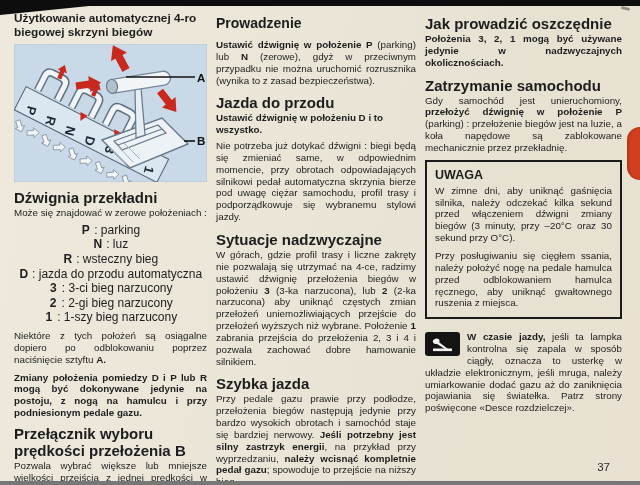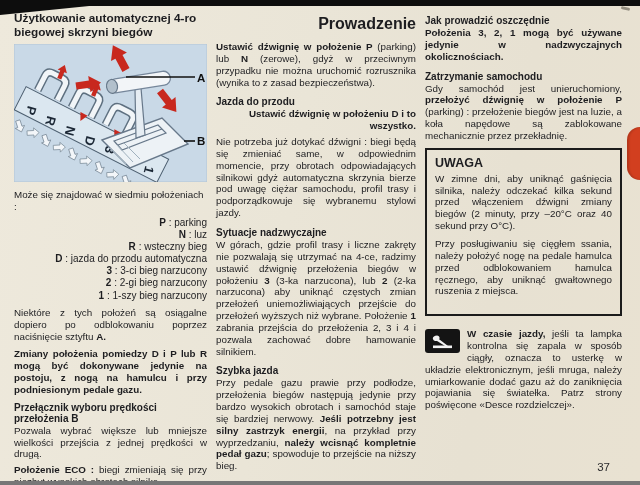--- a/index.html
+++ b/index.html
@@ -13,29 +13,29 @@
     border-radius:2px;transform:rotate(12deg);}
   .red-tab{position:absolute;right:0;top:127px;width:13px;height:53px;background:#d23f1f;
     border-radius:28px 0 0 28px / 28px 0 0 28px;box-shadow:inset 2px 0 2px rgba(0,0,0,.15);}
   .col{position:absolute;text-align:justify;}
   .col-left{left:14px;top:12px;width:193px;}
   .col-mid{left:216px;top:15px;width:200px;}
   .col-right{left:425px;top:15px;width:197px;}
   p{margin:0 0 6px;font-size:9.8px;line-height:1.21;}
   .tight{margin-bottom:4px;}
   .title{font-size:11.8px;font-weight:bold;line-height:1.18;margin:0 0 4px;text-align:left;}
-  .h-main{font-size:16px;font-weight:bold;margin:0 0 8px;text-align:right;}
-  .h-sub{font-size:10px;font-weight:bold;margin:0 0 1px;text-align:left;}
+  .h-main{font-size:14px;font-weight:bold;margin:0 0 8px;text-align:left;}
+  .h-sub{font-size:15px;font-weight:bold;margin:0 0 1px;text-align:left;}
   .mt{margin-top:8px;}
   .diagram{display:block;margin:2px 0 7px;}
   .pos-list{margin:2px 0 5px;}
-  .pos-row{font-size:10px;line-height:1.22;text-align:right;}
+  .pos-row{font-size:12px;line-height:1.22;text-align:center;}
   .pos-key{font-weight:bold;display:inline-block;min-width:10px;}
   b{font-weight:bold;}
-  .uwaga{border:2px solid #1b1b1b;padding:6px 8px 11px;margin:5px 0 12px;}
+  .uwaga{border:2px solid #1b1b1b;padding:6px 8px 2px;margin:5px 0 12px;}
   .uwaga-title{font-size:12.5px;font-weight:bold;margin:0 0 3px;text-align:left;}
   .note-icon{float:left;width:35px;height:24px;background:#141414;border-radius:3px;
     margin:1px 7px 2px 0;display:flex;align-items:center;justify-content:center;}
   .page-number{position:absolute;right:30px;bottom:8px;font-size:11.5px;color:#2a2a2c;}
 </style>
 </head>
 <body>
 
 <div class="page">
   <div class="scan-top"></div>
@@ -112,21 +112,22 @@
         <polygon points="0,-4 15,-4 15,-9 28,0 15,9 15,4 0,4" transform="translate(62,42) rotate(-8) scale(0.9)"></polygon>
         <polygon points="0,-4 15,-4 15,-9 28,0 15,9 15,4 0,4" transform="translate(146,47) rotate(52) scale(0.95)"></polygon>
       </g>
 
       <line x1="112" y1="33" x2="181" y2="33" stroke="#101010" stroke-width="1.6"></line>
       <line x1="170" y1="97" x2="181" y2="97" stroke="#101010" stroke-width="1.6"></line>
       <text x="183" y="38" font-size="11.5" font-weight="bold" fill="#101010">A</text>
       <text x="183" y="101" font-size="11.5" font-weight="bold" fill="#101010">B</text>
     </svg>
 
-    <p class="tight" style="text-align:left">Może się znajdować w siedmiu położeniach :</p>
+    <div class="h-sub">Dźwignia przekładni</div>
+    <p class="tight" style="text-align:left">Może się znajdować w zerowe położeniach :</p>
 
     <div class="pos-list">
       <div class="pos-row"><span class="pos-key">P</span> <span>: parking</span></div>
       <div class="pos-row"><span class="pos-key">N</span> <span>: luz</span></div>
       <div class="pos-row"><span class="pos-key">R</span> <span>: wsteczny bieg</span></div>
       <div class="pos-row"><span class="pos-key">D</span> <span>: jazda do przodu automatyczna</span></div>
       <div class="pos-row"><span class="pos-key">3</span> <span>: 3-ci bieg narzucony</span></div>
       <div class="pos-row"><span class="pos-key">2</span> <span>: 2-gi bieg narzucony</span></div>
       <div class="pos-row"><span class="pos-key">1</span> <span>: 1-szy bieg narzucony</span></div>
     </div>
@@ -141,40 +142,40 @@
     <p class="tight"><b>Położenie ECO :</b><span> biegi zmieniają się przy niezbyt wysokich obrotach silnika.</span></p>
 
   </div>
 
   <div class="col col-mid">
     <div class="h-main">Prowadzenie</div>
 
     <p><b>Ustawić dźwignię w położenie P</b><span> (parking) lub </span><b>N</b><span> (zerowe), gdyż w przeciwnym przypadku nie można uruchomić rozrusznika (wynika to z zasad bezpieczeństwa).</span></p>
 
     <div class="h-sub mt">Jazda do przodu</div>
-    <p class="tight" style="text-align:right"><b>Ustawić dźwignię w położeniu D i to wszystko.</b></p>
-    <p>Nie potrzeba już dotykać dźwigni : biegi będą się zmieniać same, w odpowiednim momencie, przy obrotach odpowiadających silnikowi gdyż automatyczna skrzynia bierze pod uwagę ciężar samochodu, profil trasy i podporządkowuje się wybranemu stylowi jazdy.</p>
+    <p class="tight" style="text-align:left"><b>Ustawić dźwignię w położeniu D i to wszystko.</b></p>
+    <p>Nie potrzeba już dotykać dźwigni : biegi będą się zmieniać same, w odpowiednim momencie, przy obrotach odpowiadających silnikowi pedał automatyczna skrzynia bierze pod uwagę ciężar samochodu, profil trasy i podporządkowuje się wybranemu stylowi jazdy.</p>
 
     <div class="h-sub mt">Sytuacje nadzwyczajne</div>
     <p><span>W górach, gdzie profil trasy i liczne zakręty nie pozwalają się utrzymać na 4-ce, radzimy ustawić dźwignię przełożenia biegów w położeniu </span><b>3</b><span> (3-ka narzucona), lub </span><b>2</b><span> (2-ka narzucona) aby uniknąć częstych zmian przełożeń uniemożliwiających przejście do przełożeń wyższych niż wybrane. Położenie </span><b>1</b><span> zabrania przejścia do przełożenia 2, 3 i 4 i pozwala zachować dobre hamowanie silnikiem.</span></p>
 
     <div class="h-sub mt">Szybka jazda</div>
     <p><span>Przy pedale gazu prawie przy podłodze, przełożenia biegów następują jedynie przy bardzo wysokich obrotach i samochód staje się bardziej nerwowy. </span><b>Jeśli potrzebny jest silny zastrzyk energii</b><span>, na przykład przy wyprzedzaniu, </span><b>należy wcisnąć kompletnie pedał gazu</b><span>; spowoduje to przejście na niższy bieg.</span></p>
   </div>
 
   <div class="col col-right">
     <div class="h-sub">Jak prowadzić oszczędnie</div>
     <p><b>Położenia 3, 2, 1 mogą być używane jedynie w nadzwyczajnych okolicznościach.</b></p>
 
     <div class="h-sub mt">Zatrzymanie samochodu</div>
     <p><span>Gdy samochód jest unieruchomiony, </span><b>przełożyć dźwignię w położenie P</b><span> (parking) : przełożenie biegów jest na luzie, a koła napędowe są zablokowane mechanicznie przez przekładnię.</span></p>
 
     <div class="uwaga">
       <div class="uwaga-title">UWAGA</div>
-      <p>W zimne dni, aby uniknąć gaśnięcia silnika, należy odczekać kilka sekund przed włączeniem dźwigni zmiany biegów (2 minuty, przy –20°C oraz 40 sekund przy O°C).</p>
+      <p>W zimne dni, aby uniknąć gaśnięcia silnika, należy odczekać kilka sekund przed włączeniem dźwigni zmiany biegów (3 minuty, przy –20°C oraz 30 sekund przy O°C).</p>
       <p>Przy posługiwaniu się cięgłem ssania, należy położyć nogę na pedale hamulca przed odblokowaniem hamulca ręcznego, aby uniknąć gwałtownego ruszenia z miejsca.</p>
     </div>
 
     <div>
       <span class="note-icon">
         <svg width="26" height="17" viewBox="0 0 26 17">
           <rect x="3" y="12.5" width="19" height="2.6" fill="#f2f2f2"></rect>
           <polygon points="18,13 7.5,5 5.5,7 15,13" fill="#f2f2f2"></polygon>
           <ellipse cx="6.2" cy="5.2" rx="3.4" ry="2.6" fill="#f2f2f2" transform="rotate(-20 6.2 5.2)"></ellipse>
         </svg>

